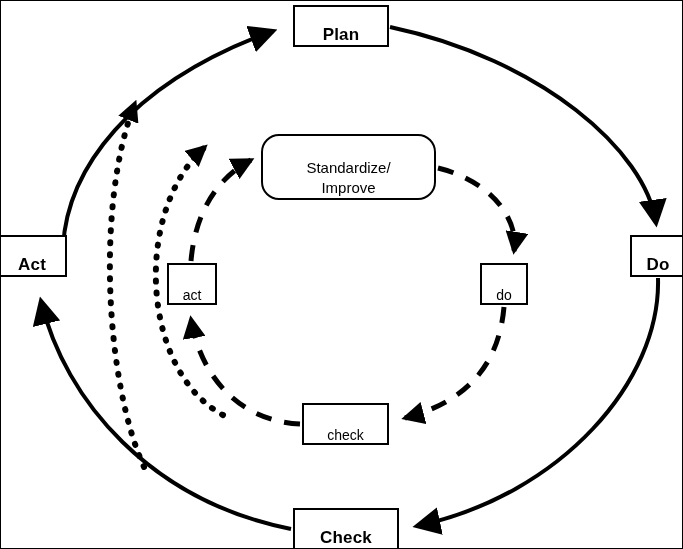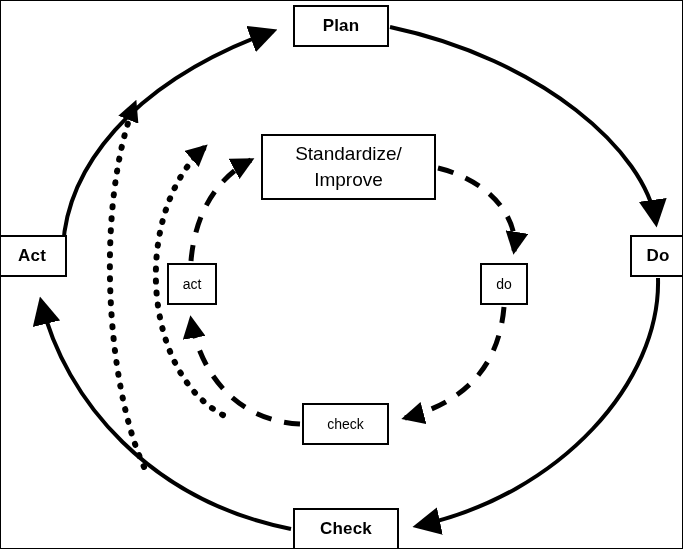--- a/index.html
+++ b/index.html
@@ -25,35 +25,36 @@
     top: 0;
     width: 683px;
     height: 549px;
   }
   .node-box {
     position: absolute;
     background: #ffffff;
     border: 2px solid #000000;
     box-sizing: border-box;
     display: flex;
-    align-items: center;
+    align-items: flex-end;
     justify-content: center;
     text-align: center;
     color: #000000;
     z-index: 5;
   }
   .outer-node {
     font-size: 17px;
     font-weight: bold;
     letter-spacing: 0.2px;
   }
   .inner-node-major {
-    font-size: 19px;
+    font-size: 15px;
     font-weight: normal;
     line-height: 1.35;
+    border-radius: 18px;
   }
   .inner-node-minor {
     font-size: 14px;
     font-weight: normal;
   }
   
   #node-plan   { left: 292px; top: 4px;   width: 96px;  height: 42px; }
   #node-do     { left: 629px; top: 234px; width: 56px;  height: 42px; }
   #node-check  { left: 292px; top: 507px; width: 106px; height: 42px; }
   #node-act    { left: -4px;  top: 234px; width: 70px;  height: 42px; }

